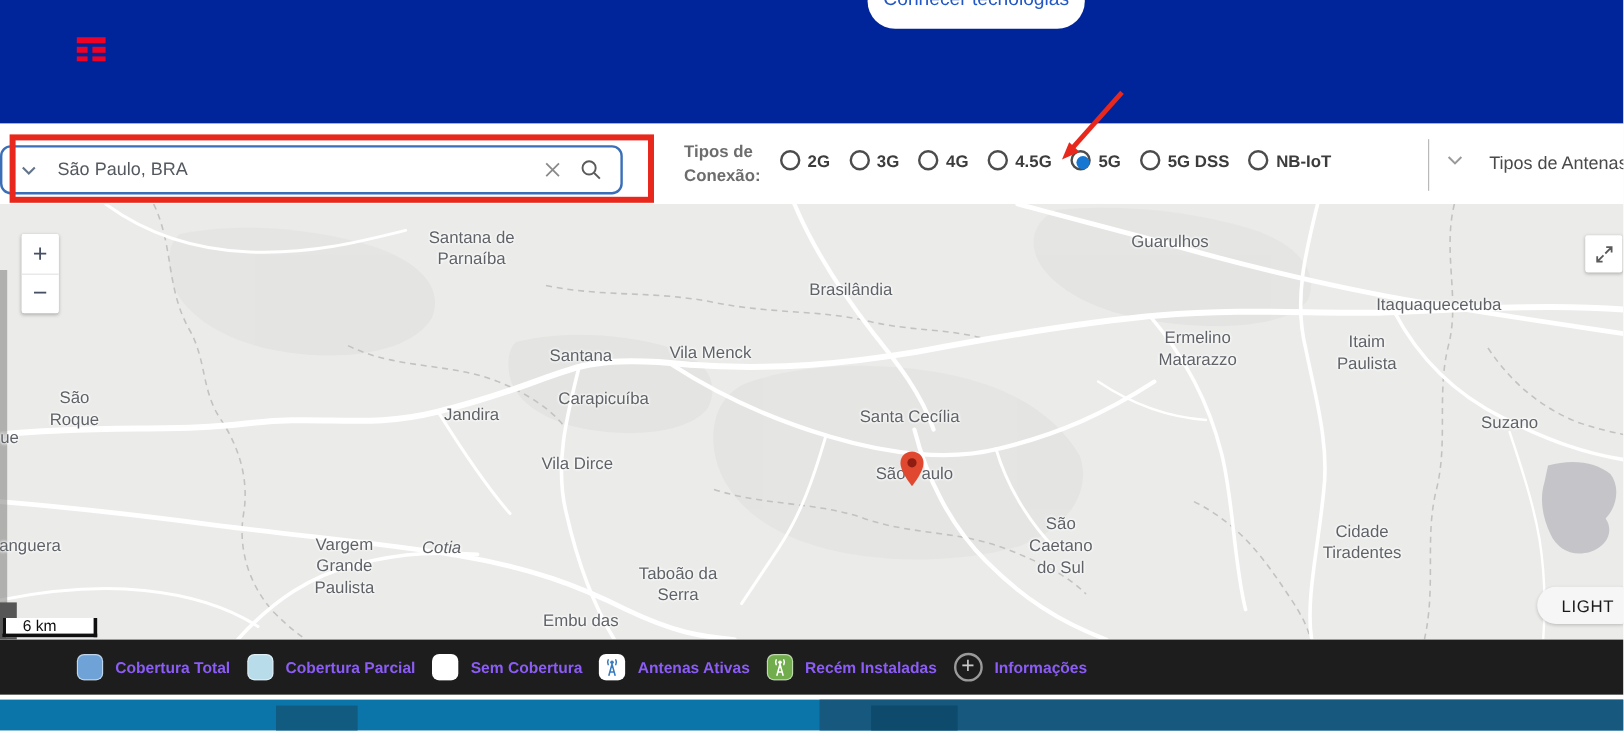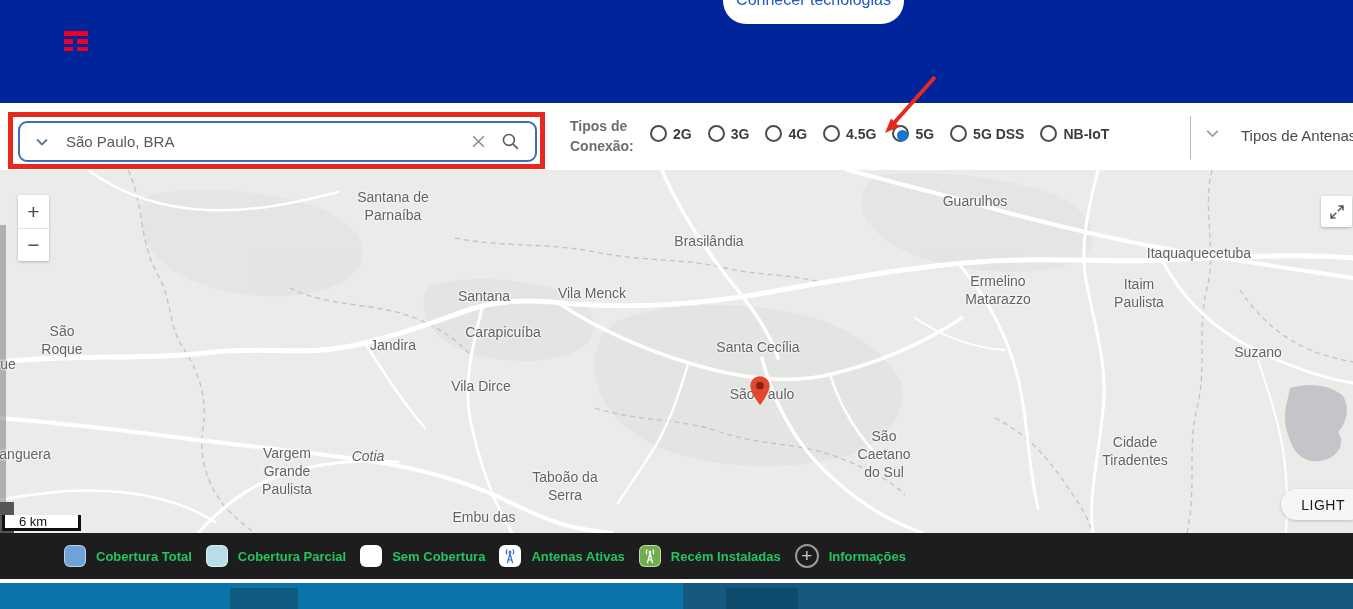--- a/index.html
+++ b/index.html
@@ -17,21 +17,21 @@
   .tim-logo .b5{left:13px;top:15.5px;width:11px;height:4.5px;}
   .cta-btn{position:absolute;left:723px;top:-22px;width:181px;height:46px;background:#fff;border:none;
     border-radius:23px;cursor:pointer;}
   .cta-btn span{position:absolute;left:0;right:0;top:13px;text-align:center;color:var(--cta-text,#2257c4);
     font-size:16px;}
 
   
   .filter-bar{position:absolute;left:0;top:103px;width:1353px;height:67px;background:#fff;}
   .annotation-box{position:absolute;left:8px;top:9px;width:537px;height:57px;
     border:5px solid var(--annotation-red,#e8281c);pointer-events:none;z-index:5;}
-  .search-box{position:absolute;left:18px;top:18px;width:519px;height:41px;background:#fff;
+  .search-box{position:absolute;left:0;top:18px;width:519px;height:41px;background:#fff;
     border:2px solid var(--search-border,#3a6fb8);border-radius:9px;display:flex;align-items:center;}
   .search-chevron{margin-left:14px;display:inline-flex;}
   .search-input{flex:1;border:none;outline:none;font-size:15px;color:#54595f;margin-left:14px;background:transparent;}
   .icon-btn{background:none;border:none;padding:0;cursor:pointer;display:inline-flex;align-items:center;justify-content:center;}
   .clear-btn{width:30px;}
   .mag-btn{width:34px;margin-right:8px;}
 
   .conn-label{position:absolute;left:570px;top:13px;width:70px;font-size:14px;font-weight:bold;color:#6d6d6d;line-height:20px;}
   .radio-group{position:absolute;left:650px;top:22px;display:flex;align-items:center;gap:16px;}
   .radio-item{display:flex;align-items:center;gap:6px;cursor:pointer;}
@@ -74,21 +74,21 @@
 
   
   .legend-bar{position:absolute;left:0;top:533px;width:1353px;height:46px;background:var(--legend-bg,#1d1d1d);
     display:flex;align-items:center;gap:14px;padding-left:64px;}
   .legend-item{display:flex;align-items:center;gap:10px;cursor:pointer;flex:none;}
   .leg-swatch{width:22px;height:22px;border-radius:6px;border:1px solid rgba(255,255,255,.55);
     display:inline-flex;align-items:center;justify-content:center;flex:none;}
   .leg-swatch svg{width:18px;height:18px;}
   .leg-info{width:24px;height:24px;border-radius:50%;border:2px solid #9a9a9a;color:#c9c9c9;font-size:19px;
     line-height:20px;text-align:center;display:inline-block;flex:none;}
-  .legend-label{color:#22c55e;font-size:13px;font-weight:bold;white-space:nowrap;}
+  .legend-label{color:#8b5cf6;font-size:13px;font-weight:bold;white-space:nowrap;}
 
   
   .strip-gap{position:absolute;left:0;top:579px;width:1353px;height:4px;background:#fff;}
   .strip{position:absolute;left:0;top:583px;width:1353px;height:26px;background:var(--strip-left,#0b74a9);}
   .strip .right-half{position:absolute;left:683px;top:0;width:670px;height:26px;background:var(--strip-right,#16587e);}
   .strip .rect1{position:absolute;left:230px;top:5px;width:68px;height:21px;background:#115a80;}
   .strip .rect2{position:absolute;left:726px;top:5px;width:72px;height:21px;background:#0d4a6c;}
 </style>
 </head>
 <body>

